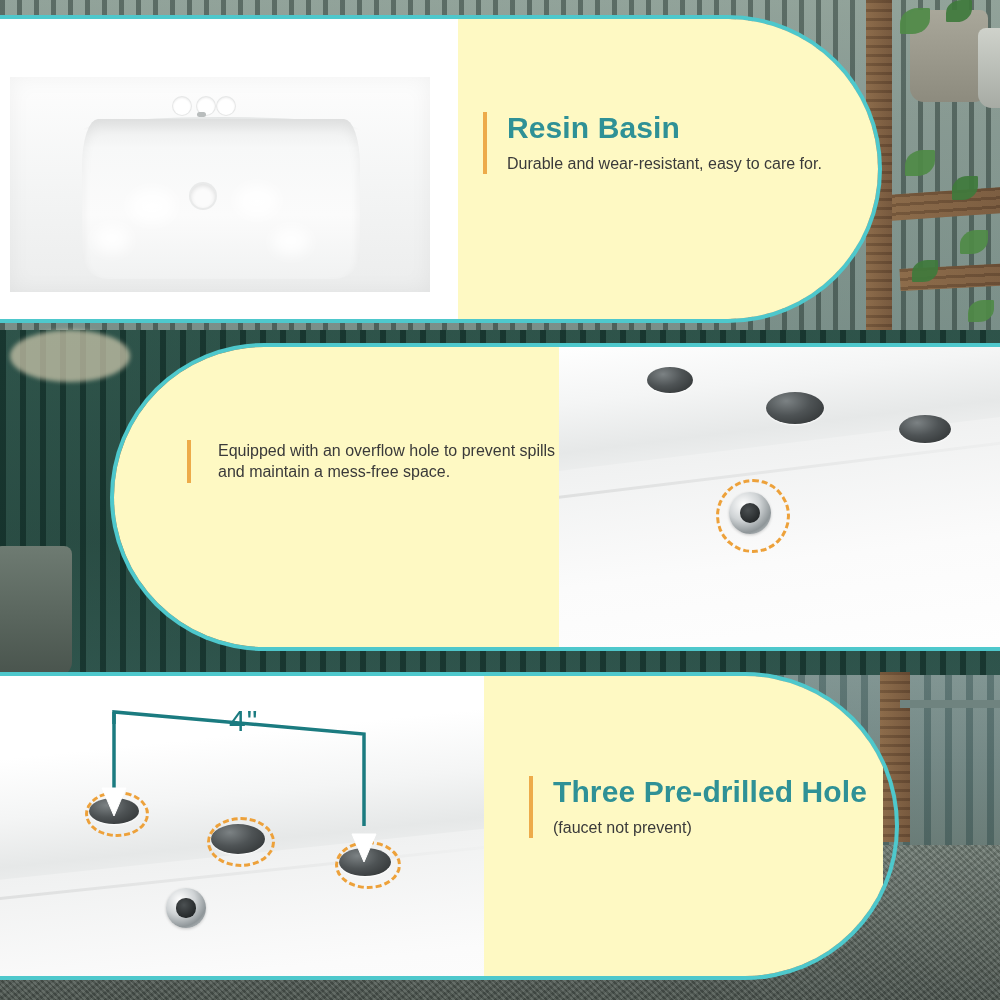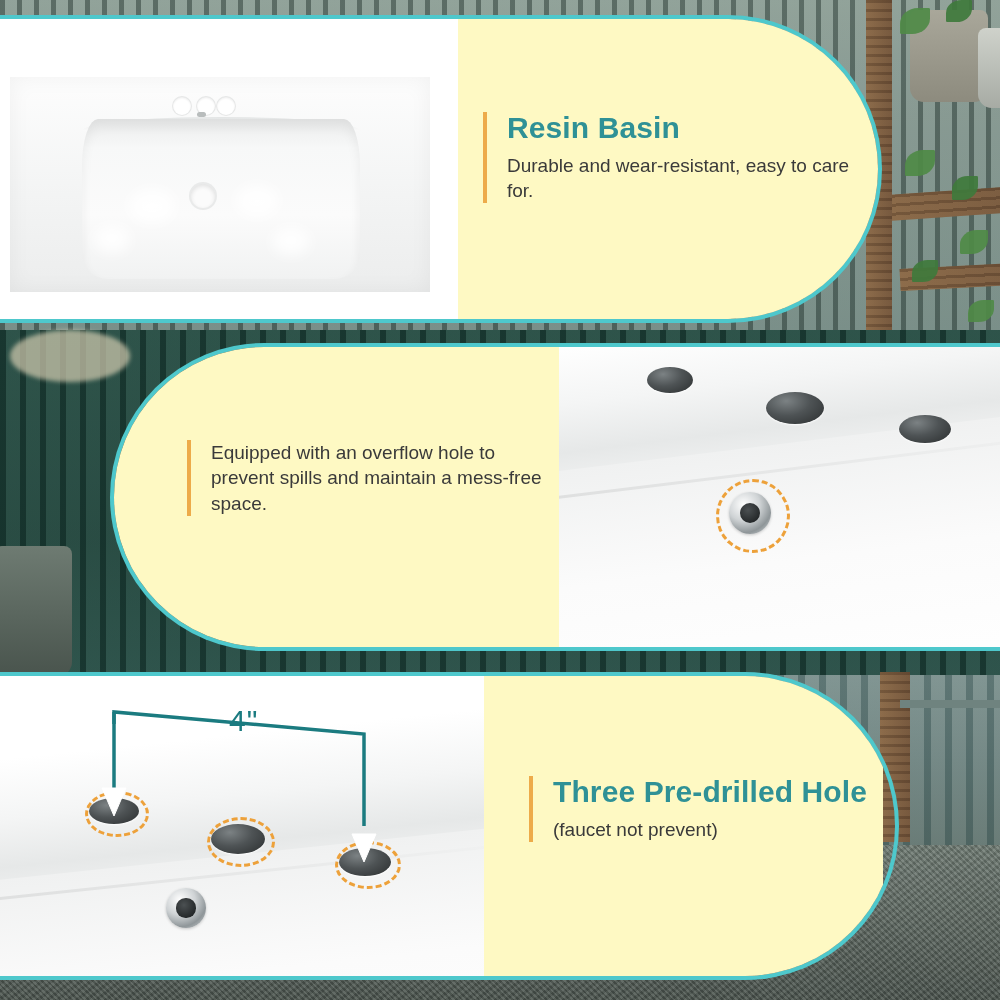--- a/index.html
+++ b/index.html
@@ -65,22 +65,22 @@
   .p3 .pane-img{left:0;width:490px;}
   .p3 .pane-txt{left:490px;right:12px;text-decoration:underline;}
 
   .txt-block{position:absolute;padding-left:20px;border-left:4px solid #edab4a;}
   .p1 .txt-block{left:25px;top:93px;}
   .p2 .txt-block{left:73px;top:93px;}
   .p3 .txt-block{left:45px;top:100px;}
 
   .head{color:#2f9196;font-size:30px;font-weight:bold;margin:0 0 9px 0;
         letter-spacing:.1px;line-height:1.05;}
-  .body-txt{color:#3a3a3a;font-size:19px;line-height:1.33;margin:0;max-width:400px;}
-  .p2 .body-txt{max-width:470px;}
+  .body-txt{color:#3a3a3a;font-size:16px;line-height:1.33;margin:0;max-width:400px;}
+  .p2 .body-txt{max-width:470px;margin-left:7px;}
 
   
   .sink1{position:absolute;left:16px;top:58px;width:420px;height:215px;
     background:linear-gradient(180deg,#fdfdfd,#f3f4f4 55%,#eceded);
     box-shadow:inset 0 0 22px rgba(0,0,0,.05);}
   .sink1 .bowl{position:absolute;left:72px;top:42px;width:278px;height:160px;
     border-radius:16px 16px 26px 26px/ 46px 46px 26px 26px;
     background:linear-gradient(180deg,#ebecec 0%,#f7f8f8 18%,#fbfbfb 60%,#f1f2f2 100%);
     box-shadow:inset 0 7px 12px rgba(0,0,0,.06);}
   .sink1 .rimline{position:absolute;left:72px;top:40px;width:278px;height:14px;

